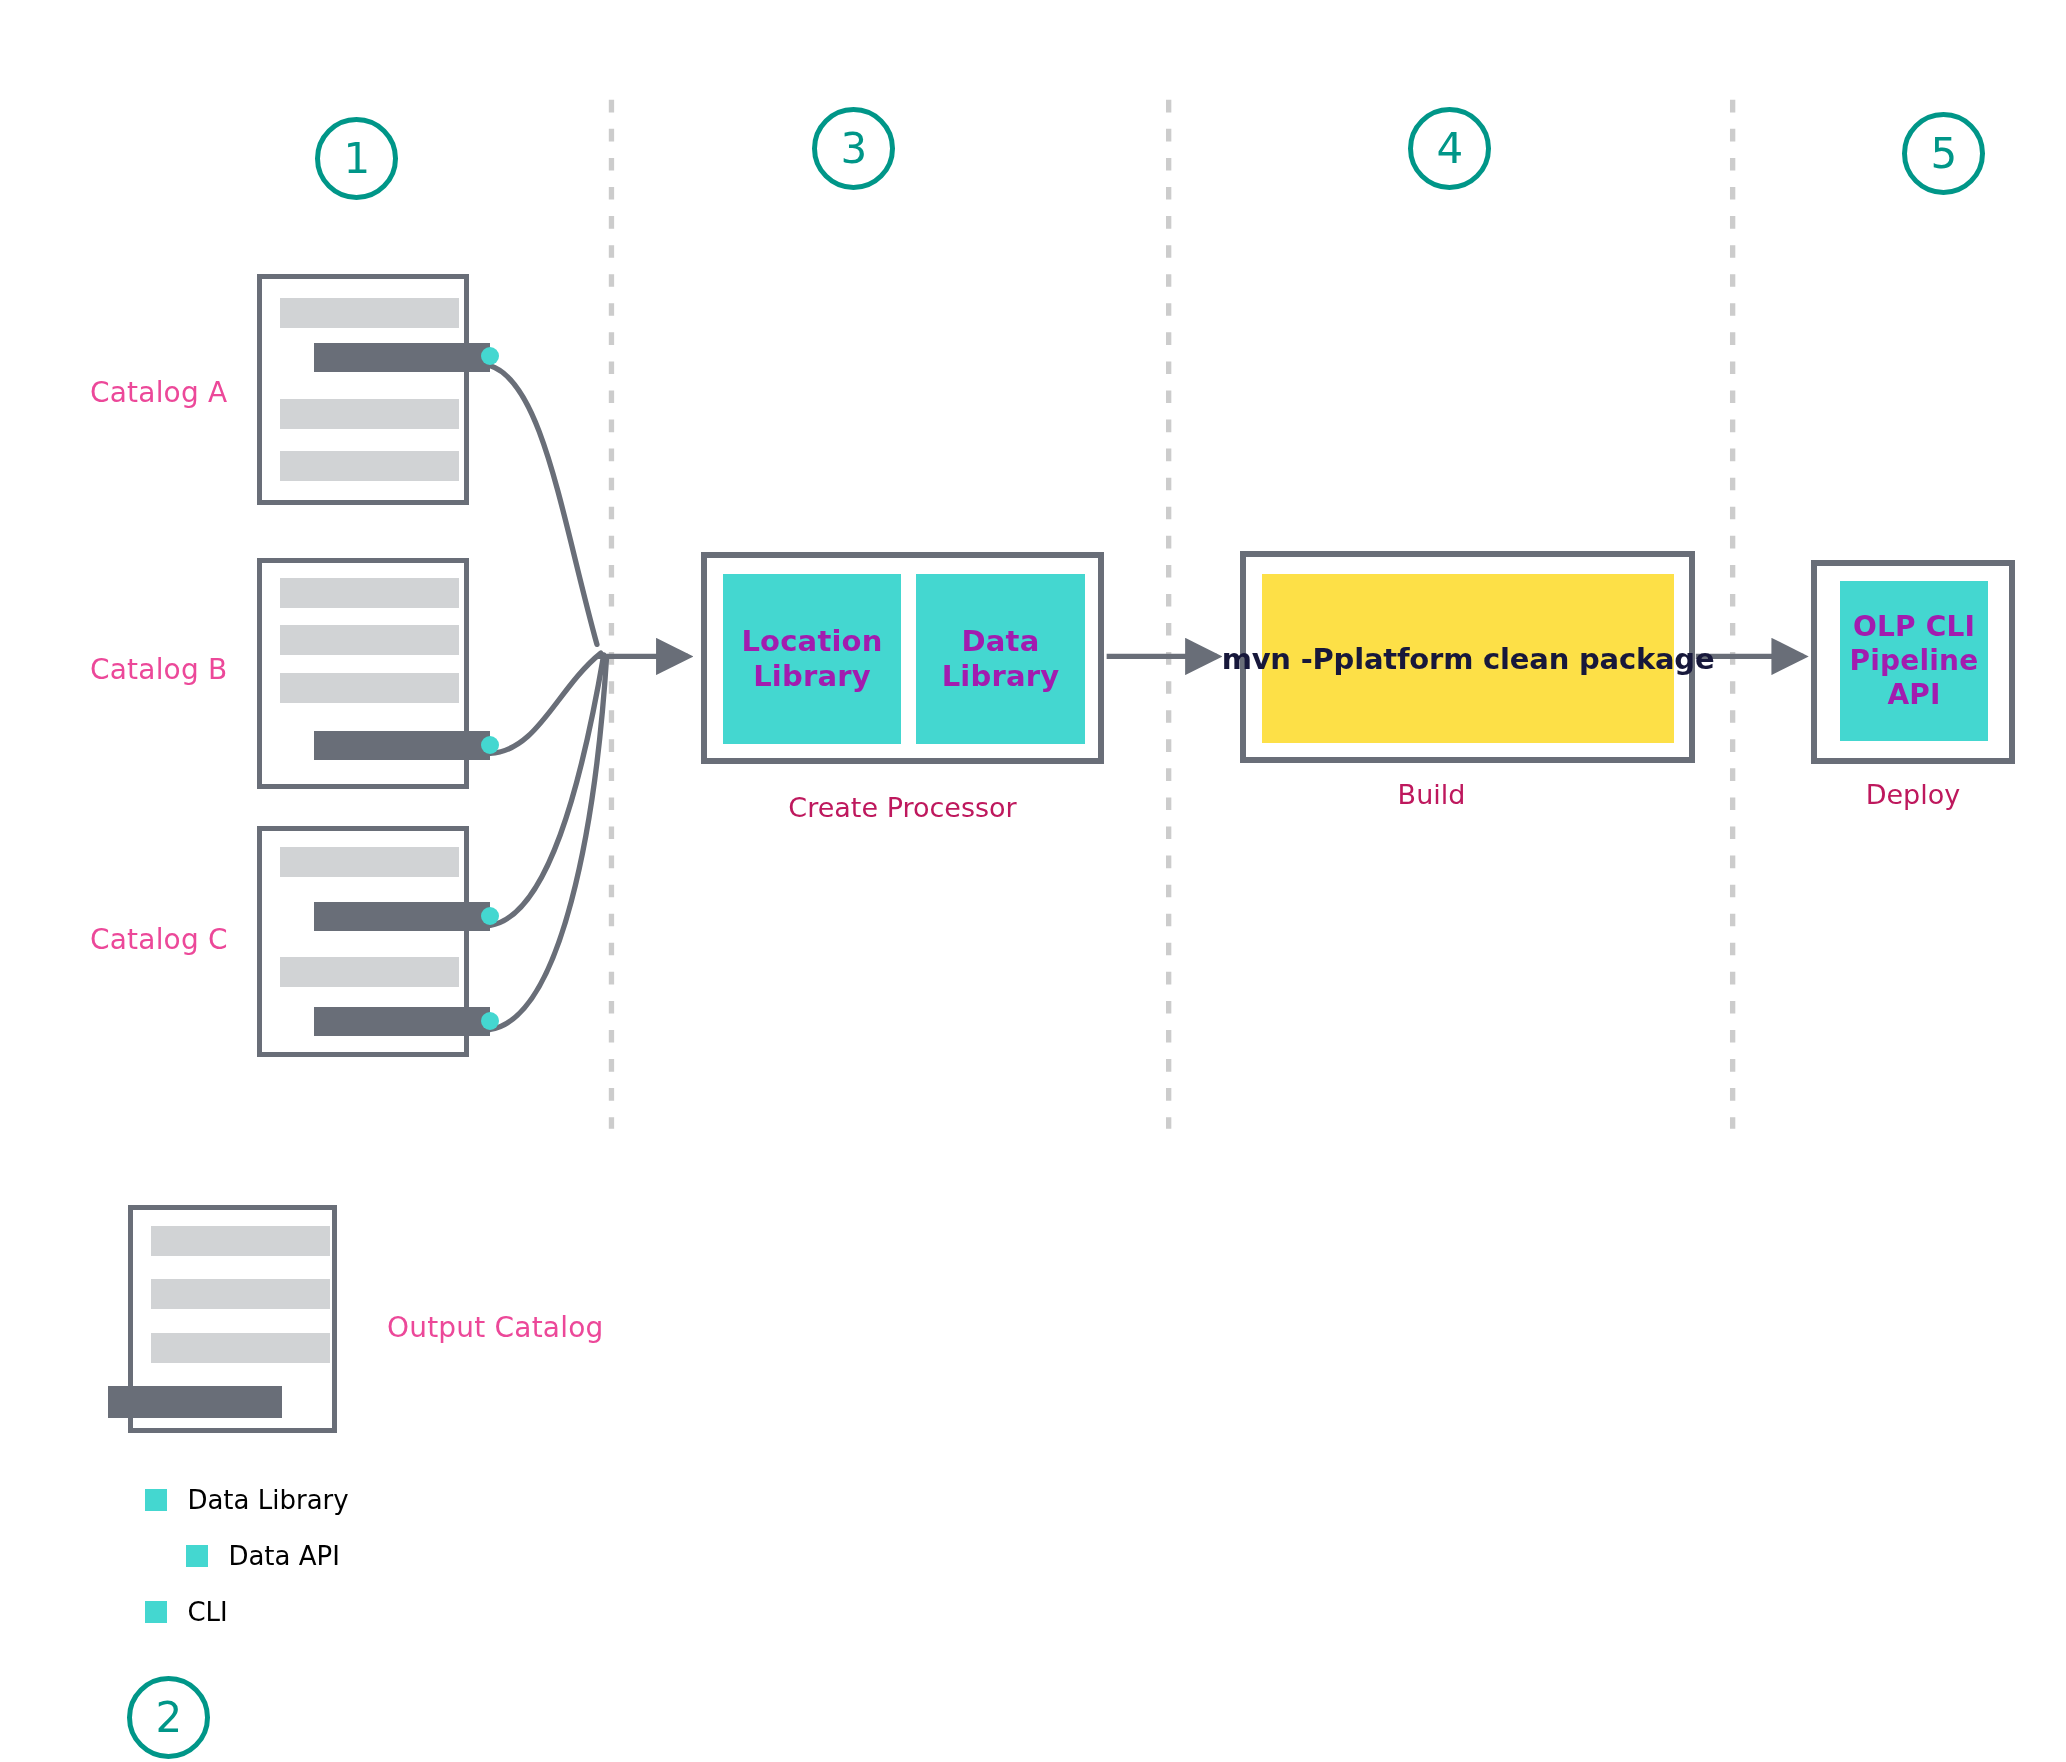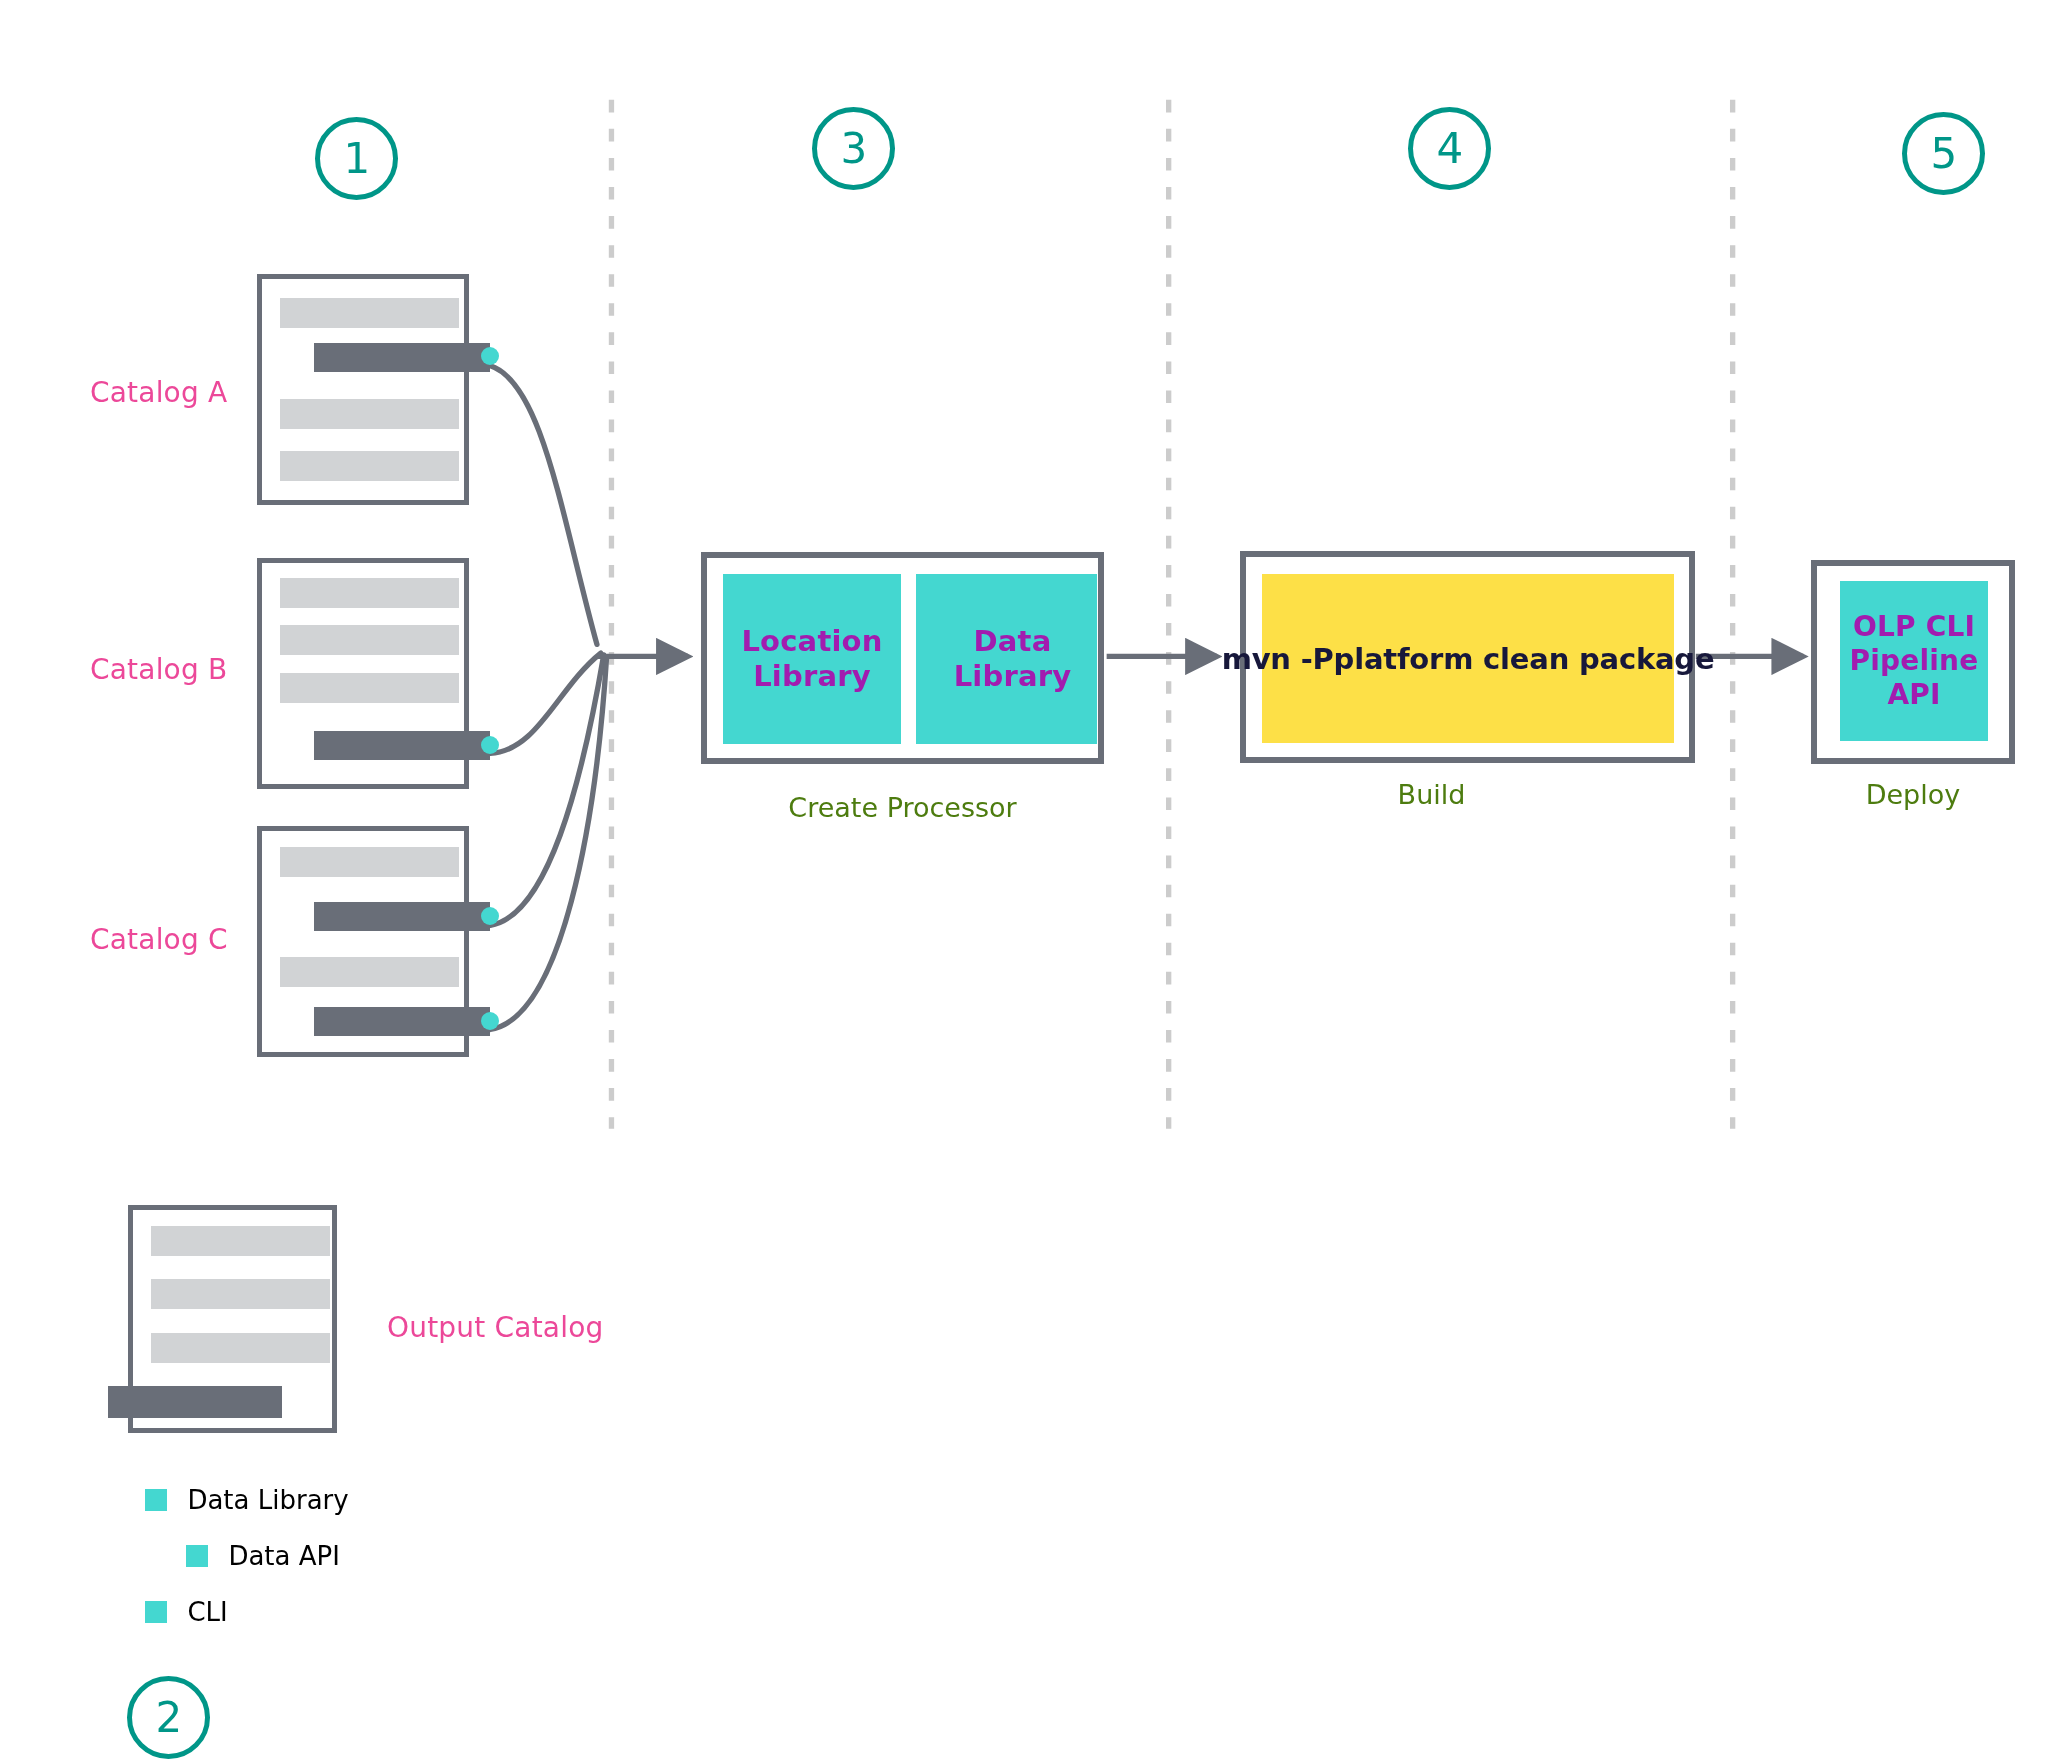--- a/index.html
+++ b/index.html
@@ -115,21 +115,21 @@
     color: #17183B;
     font-family: "DejaVu Sans", sans-serif;
     font-weight: bold;
     font-size: 29px;
     white-space: nowrap;
     letter-spacing: -0.2px;
   }
   .stage-caption {
     position: absolute;
     font-size: 27px;
-    color: #4d7c0f;
+    color: #be185d;
     font-family: "DejaVu Sans", sans-serif;
     text-align: center;
     white-space: nowrap;
   }
 
   
   .legend-row {
     position: absolute;
     display: flex;
     align-items: center;
@@ -225,21 +225,21 @@
   <div class="bar-dark" style="left:314px; top:1007px; width:176px; height:29px;"></div>
   <div class="port-dot" style="left:481px; top:1012px;"></div>
 
   <div class="stage-box" style="left:701px; top:552px; width:403px; height:212px;"></div>
   <div class="teal-tile" style="left:723px; top:574px; width:178px; height:170px;">
     <div>
       <div>Location</div>
       <div>Library</div>
     </div>
   </div>
-  <div class="teal-tile" style="left:916px; top:574px; width:169px; height:170px;padding-left:12px;">
+  <div class="teal-tile" style="left:916px; top:574px; width:169px; height:170px;">
     <div>
       <div>Data</div>
       <div>Library</div>
     </div>
   </div>
   <div class="stage-caption" style="left:701px; top:792px; width:403px;">Create Processor</div>
 
   <div class="stage-box" style="left:1240px; top:551px; width:455px; height:212px;"></div>
   <div class="cmd-tile" style="left:1262px; top:574px; width:412px; height:169px;">
     <span>mvn -Pplatform clean package</span>

